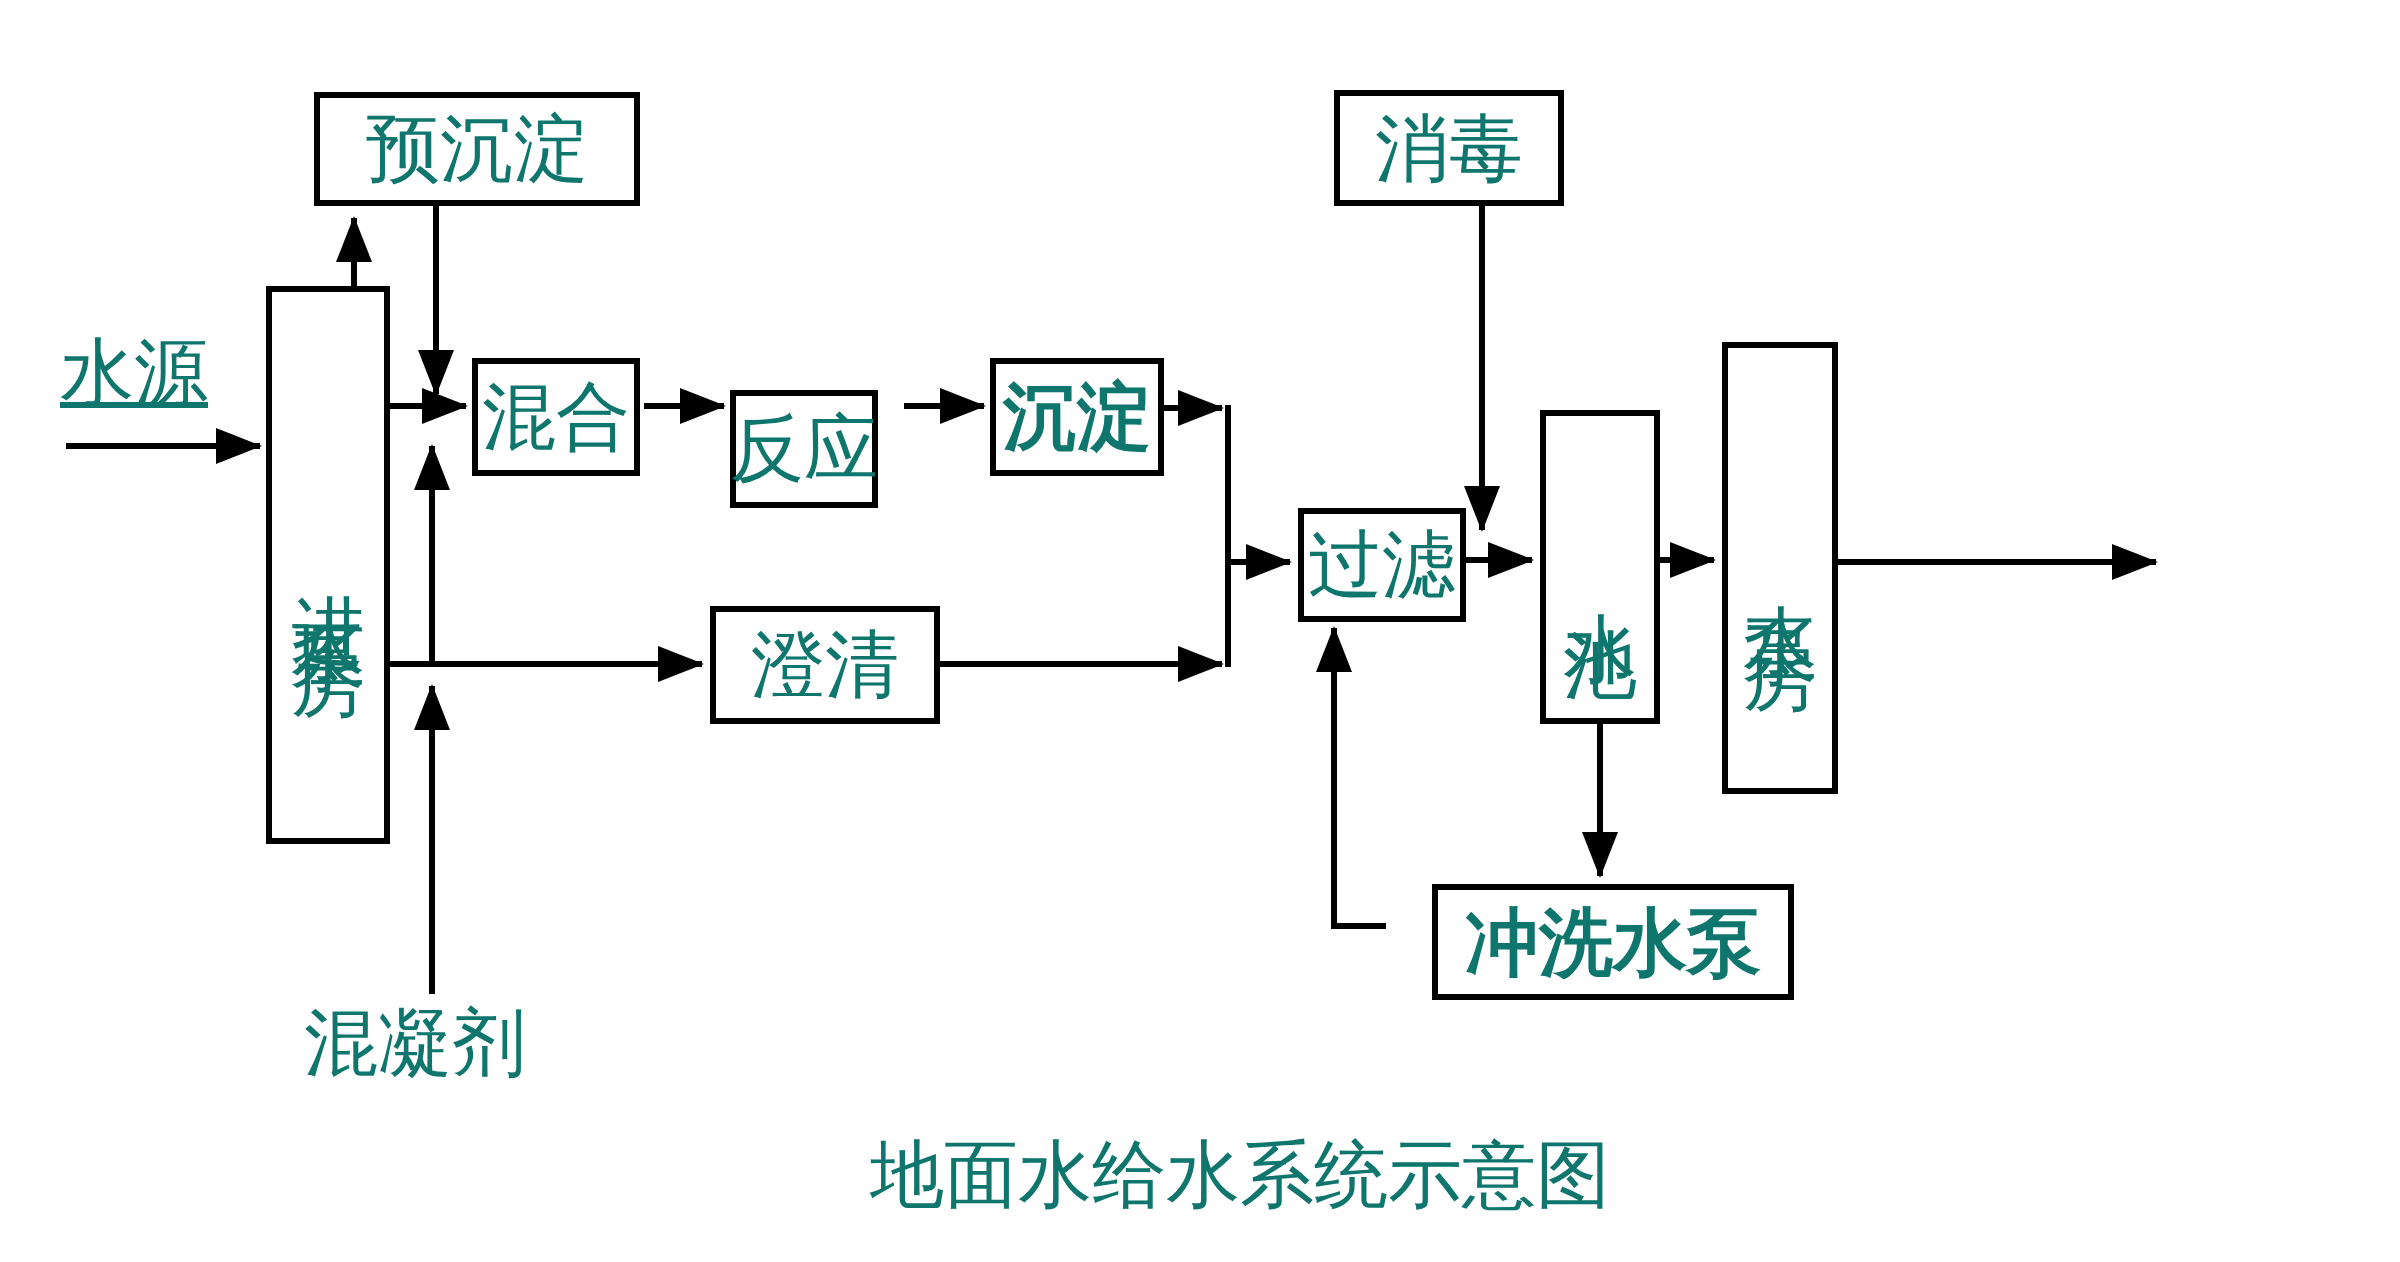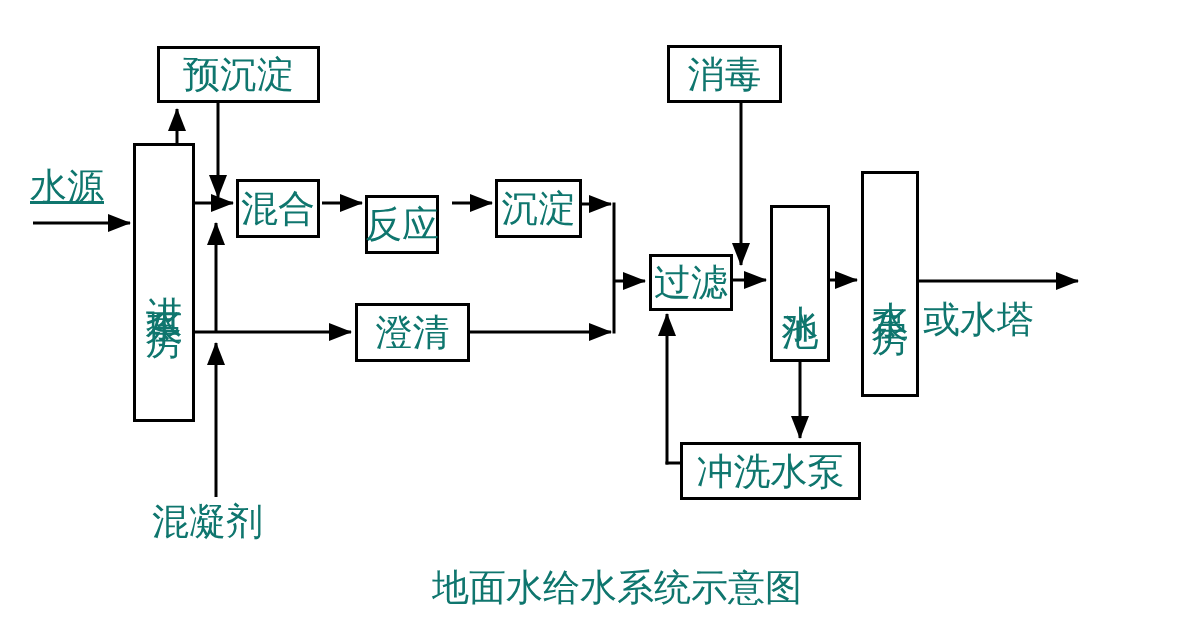--- a/index.html
+++ b/index.html
@@ -14,21 +14,21 @@
     display:flex;align-items:center;justify-content:center;
     font-size:37px;line-height:1;white-space:nowrap;
   }
   .vbox{
     writing-mode:vertical-rl;text-orientation:upright;letter-spacing:8px;
   }
   .lbl{
     position:absolute;font-size:37px;line-height:1.1;white-space:nowrap;
   }
   .title{
-    position:absolute;left:402px;top:567px;width:400px;text-align:right;
+    position:absolute;left:420px;top:567px;width:400px;text-align:center;
     font-size:37px;line-height:1.15;white-space:nowrap;
   }
 </style>
 </head>
 <body>
 
 <div class="stage">
 
   <svg class="edges-svg" viewBox="0 0 1200 631" xmlns="http://www.w3.org/2000/svg">
     <defs>
@@ -61,36 +61,35 @@
   </svg>
 
   <div class="node" style="left:157px;top:46px;width:163px;height:57px;">预沉淀</div>
 
   <div class="node vbox" style="left:133px;top:143px;width:62px;height:279px;">进水泵房</div>
 
   <div class="node" style="left:236px;top:179px;width:84px;height:59px;">混合</div>
 
   <div class="node" style="left:365px;top:179px;width:74px;height:59px;margin-top:16px;">反应</div>
 
-  <div class="node" style="left:495px;top:179px;width:87px;height:59px;">沉淀</div>
+  <div class="node" style="left:495px;top:179px;width:87px;height:59px;font-weight:bold;">沉淀</div>
 
   <div class="node" style="left:649px;top:254px;width:84px;height:57px;">过滤</div>
 
   <div class="node" style="left:355px;top:303px;width:115px;height:59px;">澄清</div>
 
   <div class="node" style="left:667px;top:45px;width:115px;height:58px;">消毒</div>
 
   <div class="node vbox" style="left:770px;top:205px;width:60px;height:157px;">水池</div>
 
   <div class="node vbox" style="left:861px;top:171px;width:58px;height:226px;">水泵房</div>
 
-  <div class="node" style="left:680px;top:442px;width:181px;height:58px;">冲洗水泵</div>
+  <div class="node" style="left:716px;top:442px;width:181px;height:58px;font-weight:bold;">冲洗水泵</div>
 
   <div class="lbl" style="left:30px;top:167px;text-decoration:underline;">水源</div>
 
   <div class="lbl" style="left:152px;top:502px;text-align:right;">混凝剂</div>
 
 
-  <div class="lbl" style="left:923px;top:300px;">或水塔</div>
 
   <div class="title">地面水给水系统示意图</div>
 
 </div>
 
 </body></html>

